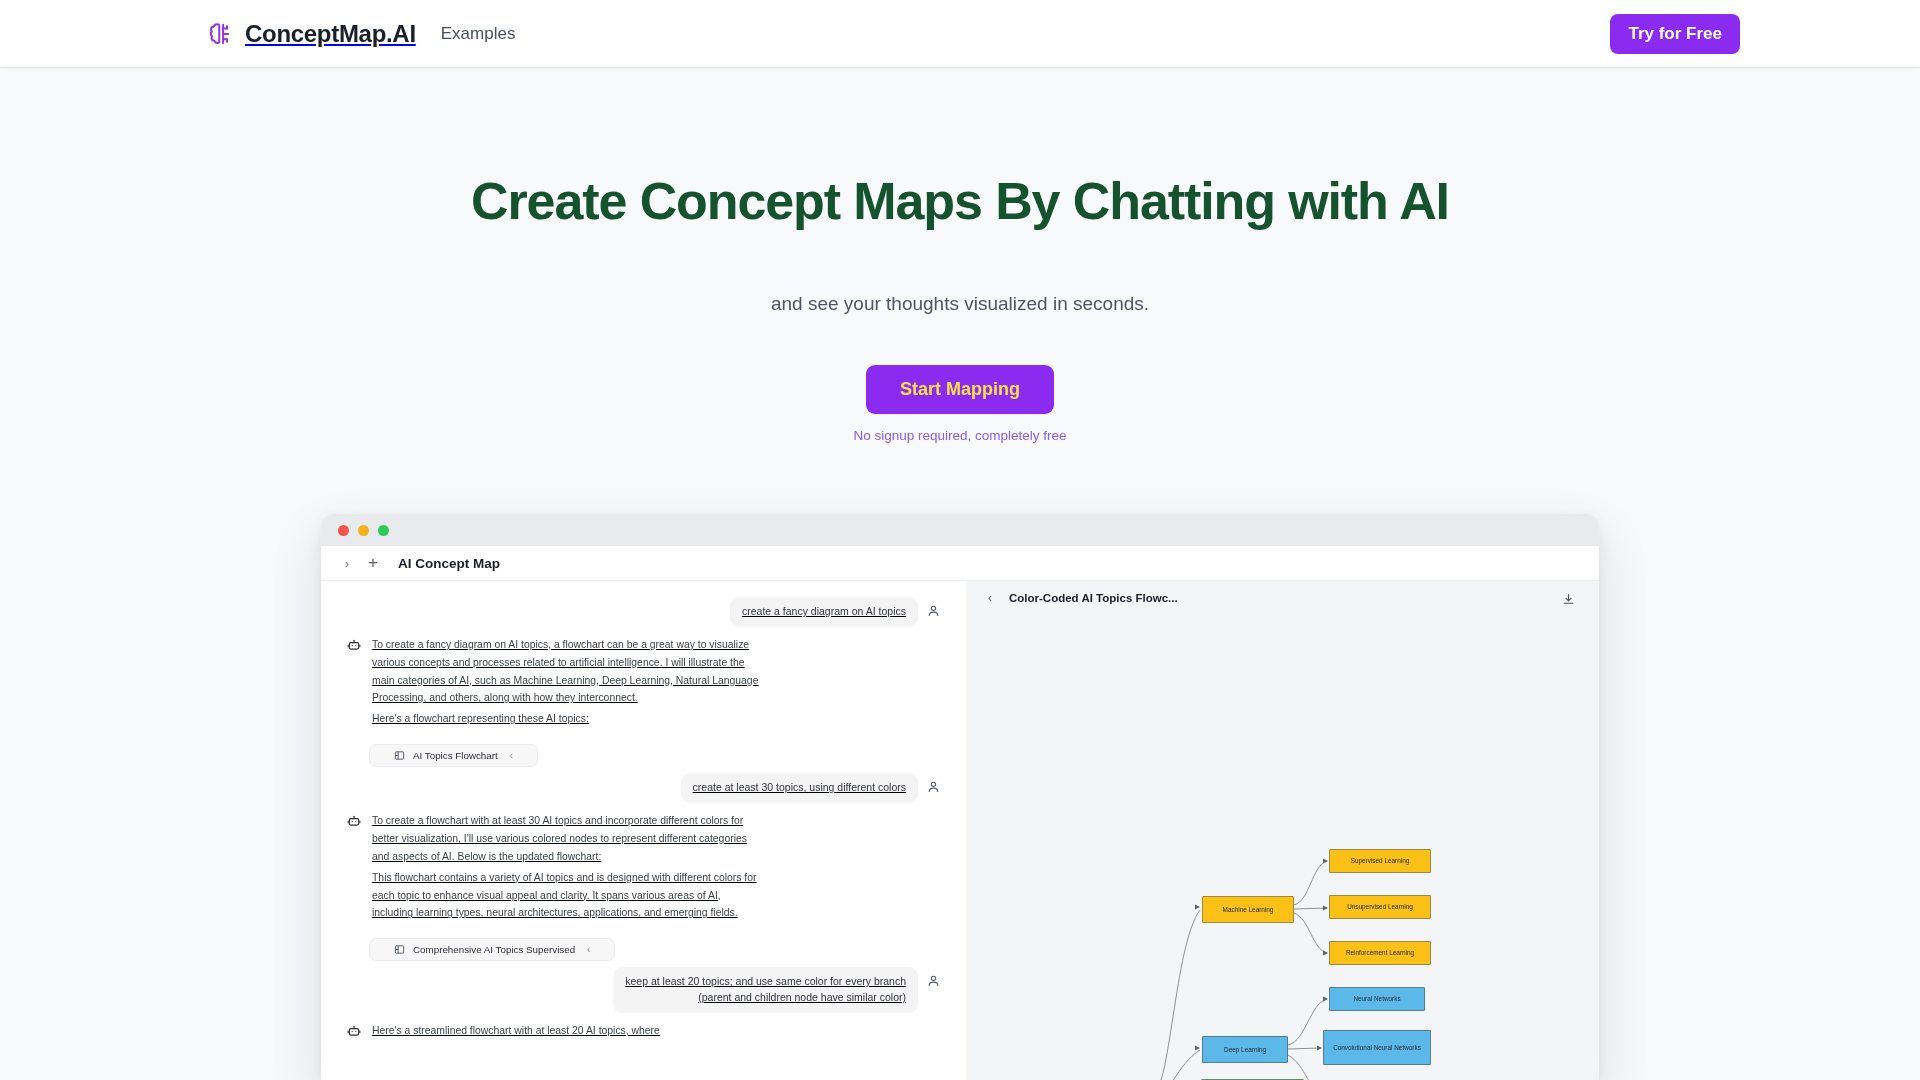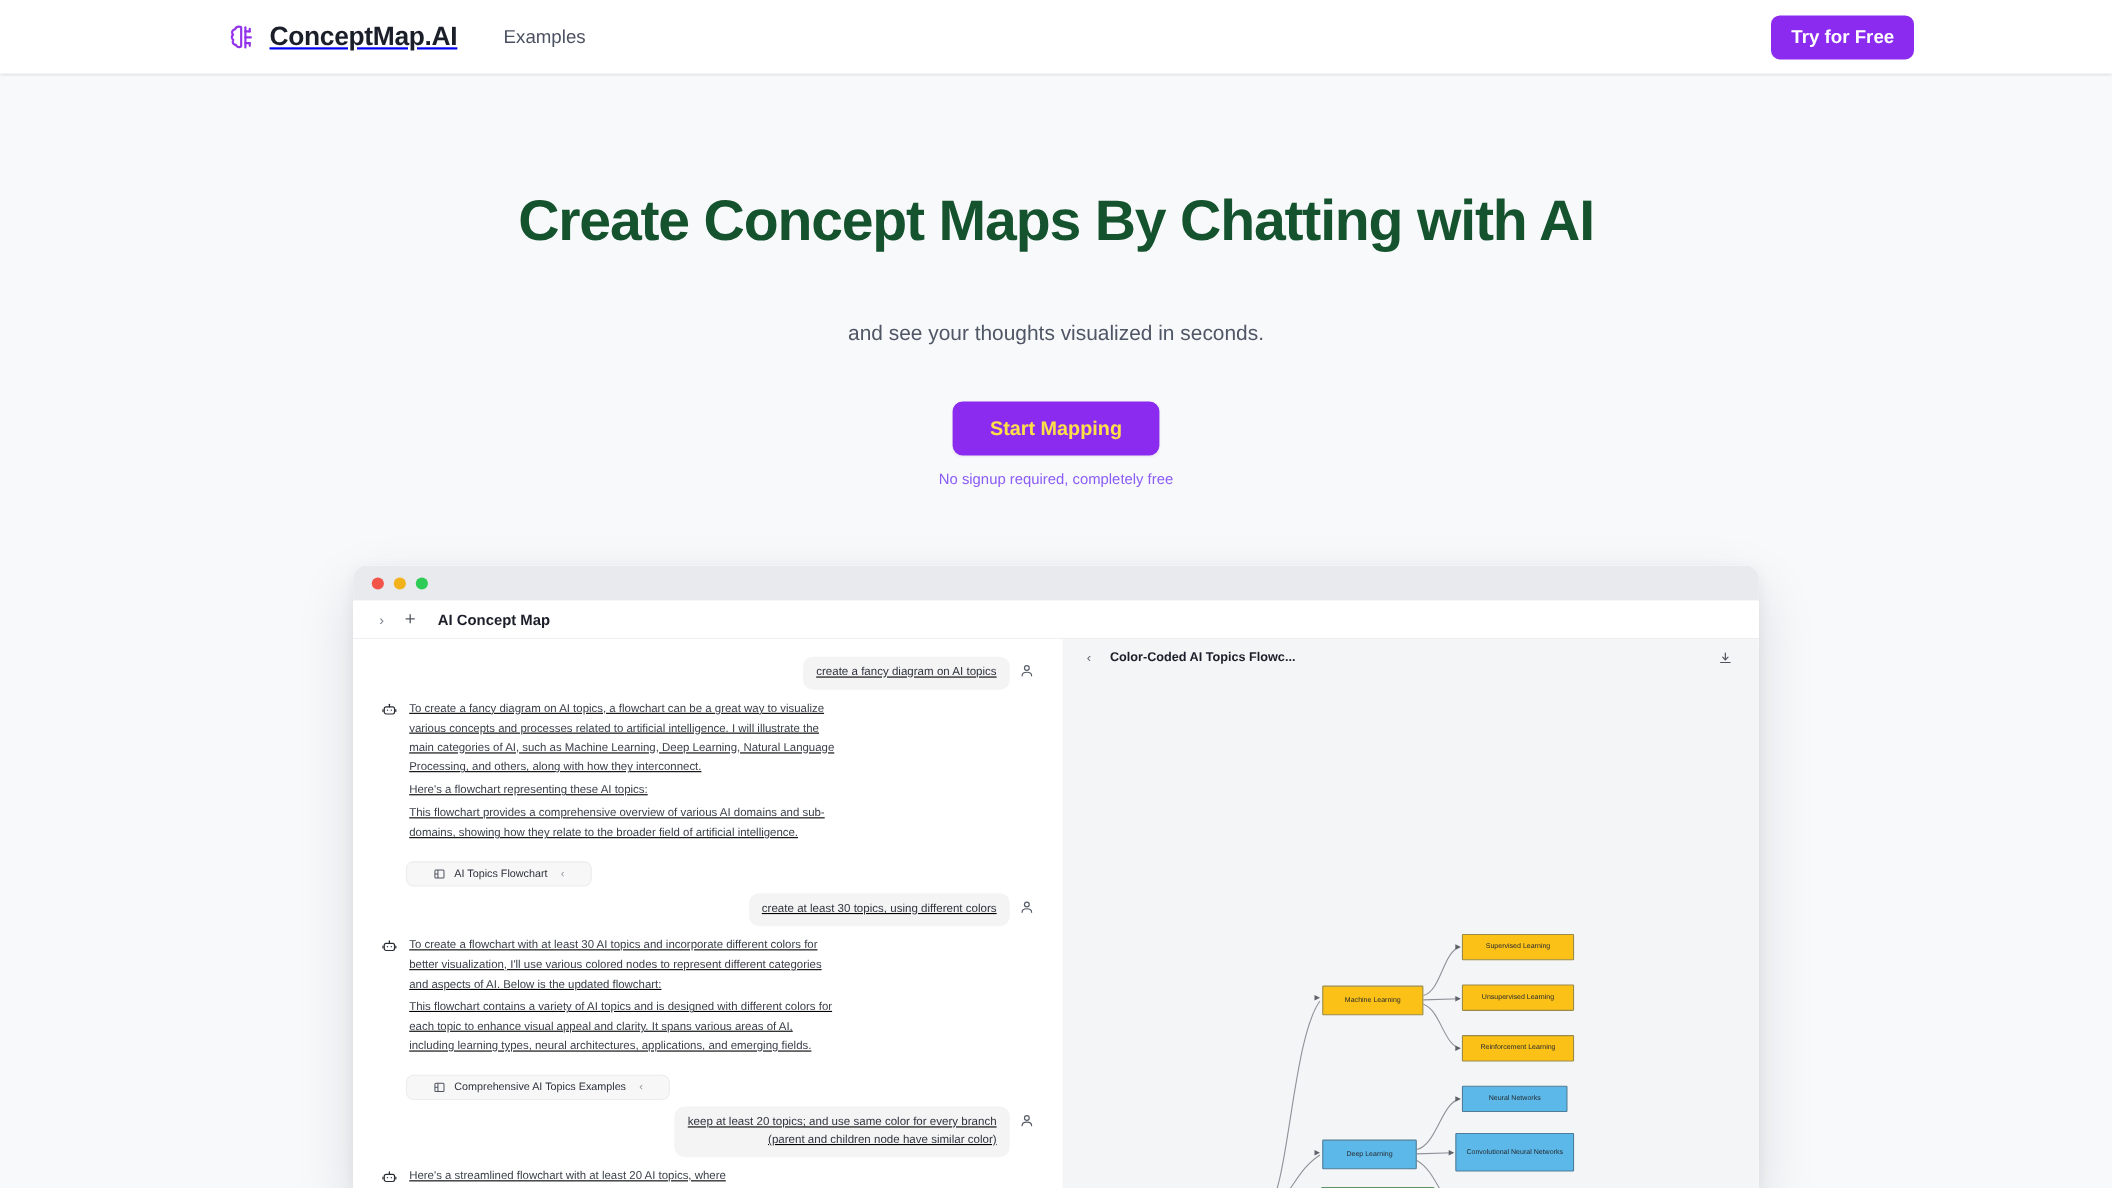--- a/index.html
+++ b/index.html
@@ -21,21 +21,21 @@
     box-shadow: 0 1px 2px rgba(16,24,40,.06), 0 1px 3px rgba(16,24,40,.05);
     z-index: 20;
   }
   .nav-left { display: flex; align-items: center; margin-left: 205px; }
   .brand { display: flex; align-items: center; gap: 10px; }
   .brand-mark { width: 30px; height: 30px; display: block; }
   .brand-name {
     font-size: 24px; font-weight: 700; color: #1b1f2a;
     letter-spacing: -0.3px; white-space: nowrap;
   }
-  .nav-links { margin-left: 42px; display: flex; align-items: center; gap: 30px; text-align: right; }
+  .nav-links { margin-left: 25px; display: flex; align-items: center; gap: 30px; text-align: right; }
   .nav-link {
     font-size: 17px; color: #4a5160; text-decoration: none; white-space: nowrap;
   }
   .nav-right { margin-left: auto; margin-right: 180px; }
   .btn-try {
     background: #8b2bef;
     color: #fff;
     border: none;
     font-size: 17px;
     font-weight: 600;
@@ -279,21 +279,20 @@
               <rect x="4" y="8" width="16" height="11" rx="3"></rect>
               <path d="M12 4v4"></path>
               <circle cx="9" cy="13" r="1.1" fill="currentColor" stroke="none"></circle>
               <circle cx="15" cy="13" r="1.1" fill="currentColor" stroke="none"></circle>
               <path d="M2 12v3M22 12v3"></path>
             </svg>
         </span>
         <div class="bot-body">
           <p>To create a fancy diagram on AI topics, a flowchart can be a great way to visualize various concepts and processes related to artificial intelligence. I will illustrate the main categories of AI, such as Machine Learning, Deep Learning, Natural Language Processing, and others, along with how they interconnect.</p>
           <p>Here's a flowchart representing these AI topics:</p>
-          <p>This flowchart provides a comprehensive overview of various AI domains and sub-domains, showing how they relate to the broader field of artificial intelligence.</p>
         </div>
       </div>
 
       <div class="artifact">
         <span class="a-ic">
           <svg viewBox="0 0 24 24" width="11" height="11" fill="none" stroke="currentColor" stroke-width="2">
               <rect x="3" y="4" width="18" height="16" rx="2"></rect>
               <path d="M9 4v16M3 12h6"></path>
             </svg>
         </span>
@@ -327,21 +326,21 @@
         </div>
       </div>
 
       <div class="artifact">
         <span class="a-ic">
           <svg viewBox="0 0 24 24" width="11" height="11" fill="none" stroke="currentColor" stroke-width="2">
               <rect x="3" y="4" width="18" height="16" rx="2"></rect>
               <path d="M9 4v16M3 12h6"></path>
             </svg>
         </span>
-        <span>Comprehensive AI Topics Examples</span>
+        <span>Comprehensive AI Topics Supervised</span>
         <span class="a-ch">‹</span>
       </div>
 
       <div class="msg-user">
         <div class="bubble">
           <span>keep at least 20 topics; and use same color for every branch</span><br>
           <span>(parent and children node have similar color)</span>
         </div>
         <span class="av">
           <svg viewBox="0 0 24 24" width="13" height="13" fill="none" stroke="currentColor" stroke-width="2" stroke-linecap="round" stroke-linejoin="round">

